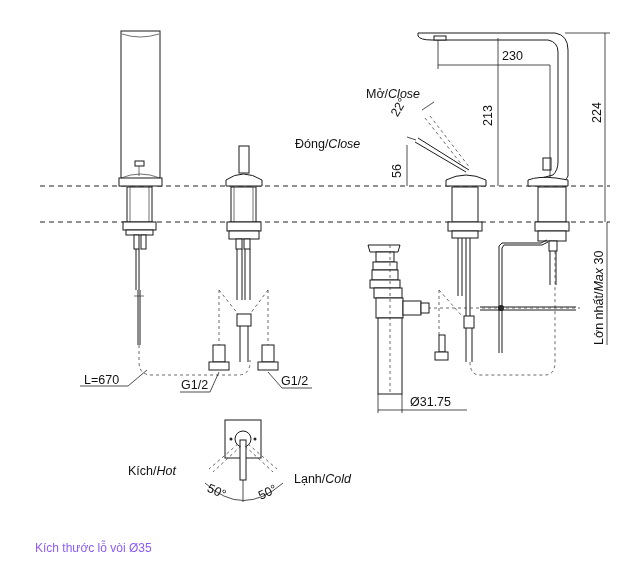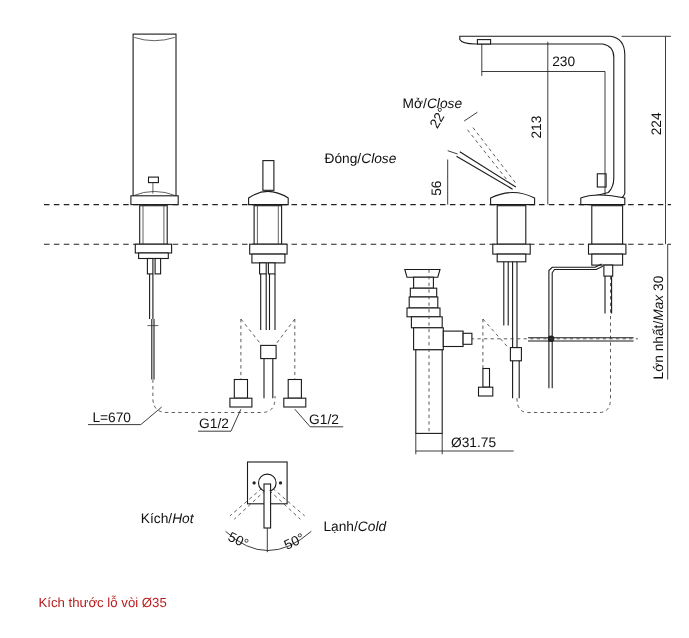--- a/index.html
+++ b/index.html
@@ -7,21 +7,21 @@
   svg { position:absolute; left:0; top:0; }
   .ln { fill:none; stroke:#1a1a1a; stroke-width:1; }
   .thin { fill:none; stroke:#333; stroke-width:0.7; }
   .dash { fill:none; stroke:#222; stroke-width:1; stroke-dasharray:5 4; }
   .sdash { fill:none; stroke:#444; stroke-width:0.8; stroke-dasharray:3 3; }
   .fillw { fill:#fff; stroke:#1a1a1a; stroke-width:1; }
   .dim { fill:none; stroke:#222; stroke-width:0.8; }
   .lbl { position:absolute; font-size:12.5px; color:#111; white-space:nowrap; }
   .lbl i { font-style:italic; }
   .vert { transform-origin:left top; transform:rotate(-90deg); }
-  .caption { position:absolute; left:35px; top:541px; font-size:12px; color:#b91c1c; }
+  .caption { position:absolute; left:35px; top:541px; font-size:12px; color:#8b5cf6; }
 </style>
 </head>
 <body>
 
 <svg width="626" height="580" viewBox="0 0 626 580">
 
   <line class="dash" x1="40" y1="186" x2="610" y2="186"></line>
   <line class="dash" x1="40" y1="222" x2="610" y2="222"></line>
 
   <g>

